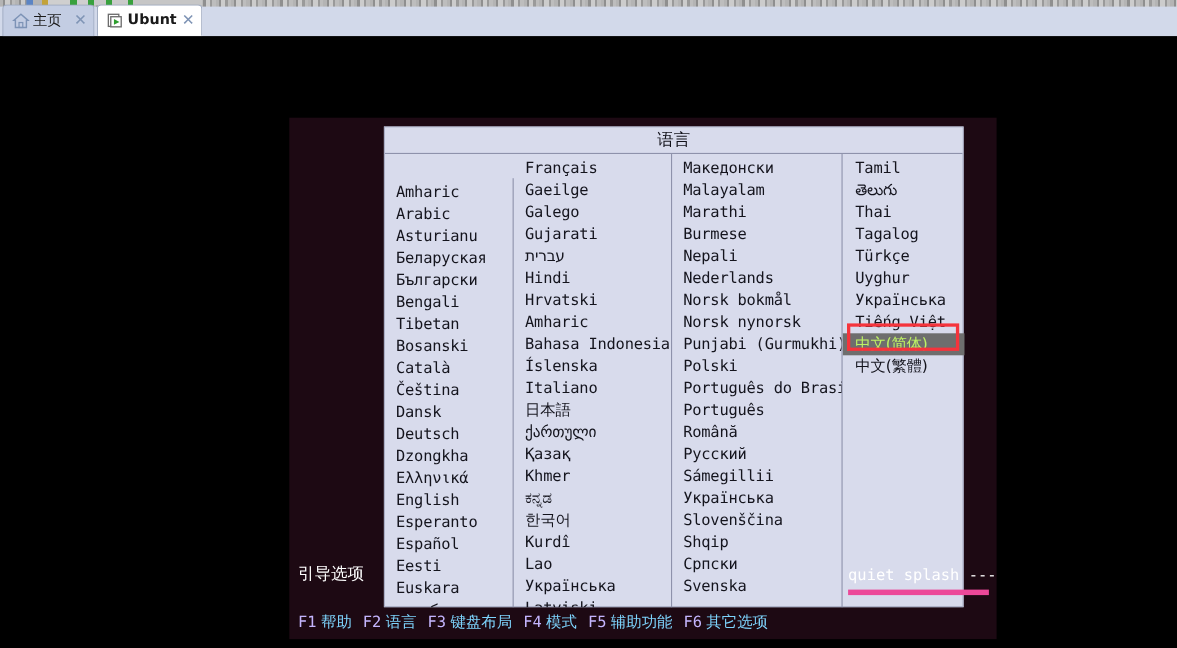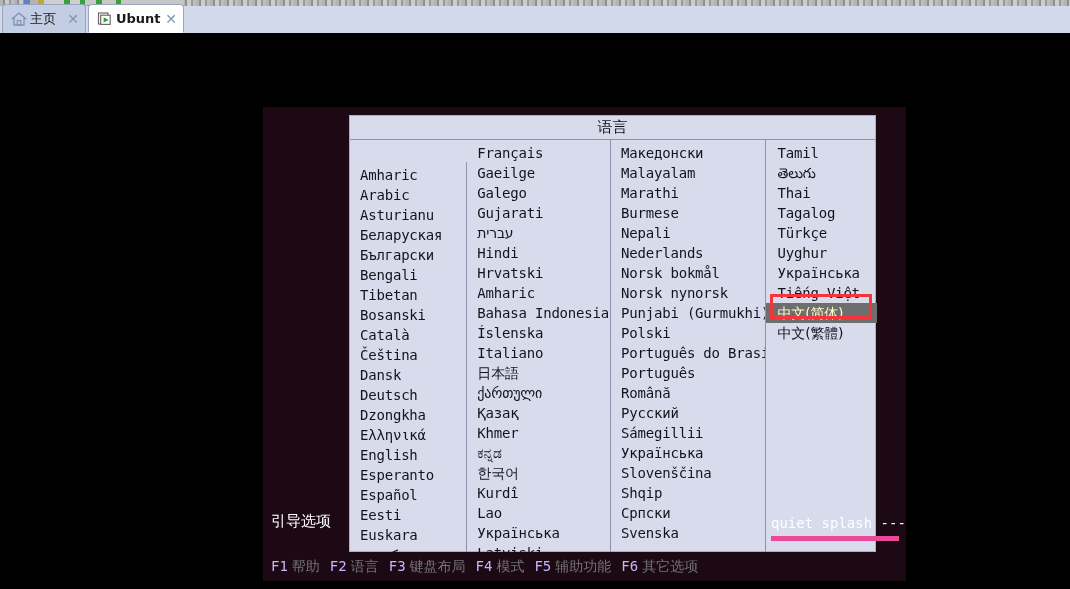--- a/index.html
+++ b/index.html
@@ -152,21 +152,21 @@
     font-size: 14px;
     font-family: "DejaVu Sans Mono", monospace;
     padding-left: 10px;
     white-space: nowrap;
     color: #14141d;
     letter-spacing: -0.2px;
   }
   #col3 .lang-item { padding-left: 12px; }
   .lang-item.selected {
     background: #6e6e6e;
-    color: #fef9c3;
+    color: #bef264;
   }
   .cjk { font-family: "DejaVu Sans", sans-serif; }
 
   
   #selection-box {
     position: absolute;
     left: 770px; top: 294px;
     width: 102px; height: 25px;
     border: 3px solid #f5343c;
     box-sizing: border-box;
@@ -204,21 +204,21 @@
     width: 628px; height: 22px;
     font-size: 14px;
     font-family: "DejaVu Sans Mono", monospace;
     white-space: nowrap;
     color: #ffffff;
     line-height: 22px;
   }
   .fkey { margin-right: 10px; }
   .fkey .key { color: #c4b5fd; }
   .fkey .desc {
-    color: #737373;
+    color: #7dd3fc;
     font-family: "DejaVu Sans", sans-serif;
     margin-left: 4px;
     margin-top: 36px;
   }
 </style>
 </head>
 <body>
 
 <div id="browser-chrome">
   <div id="chrome-noise"></div>

